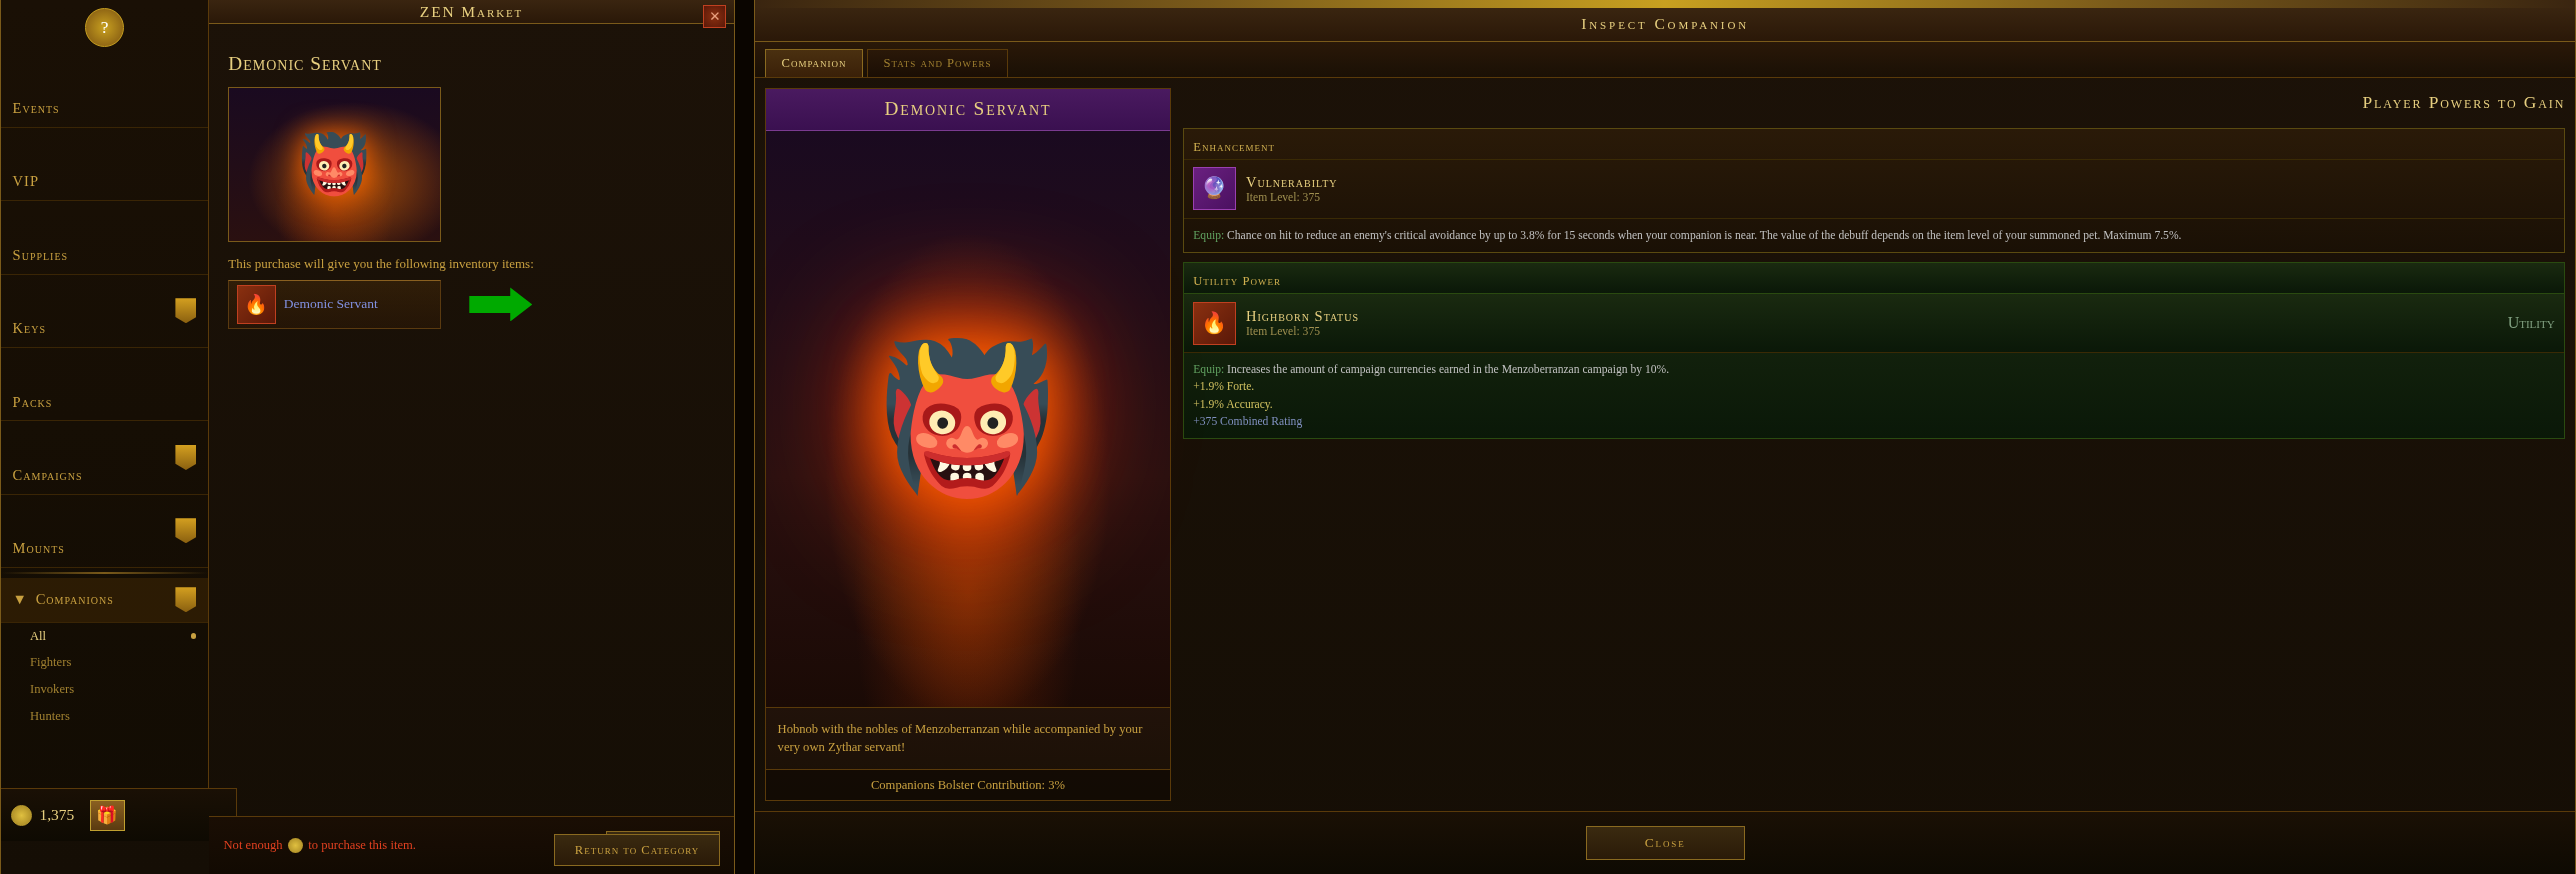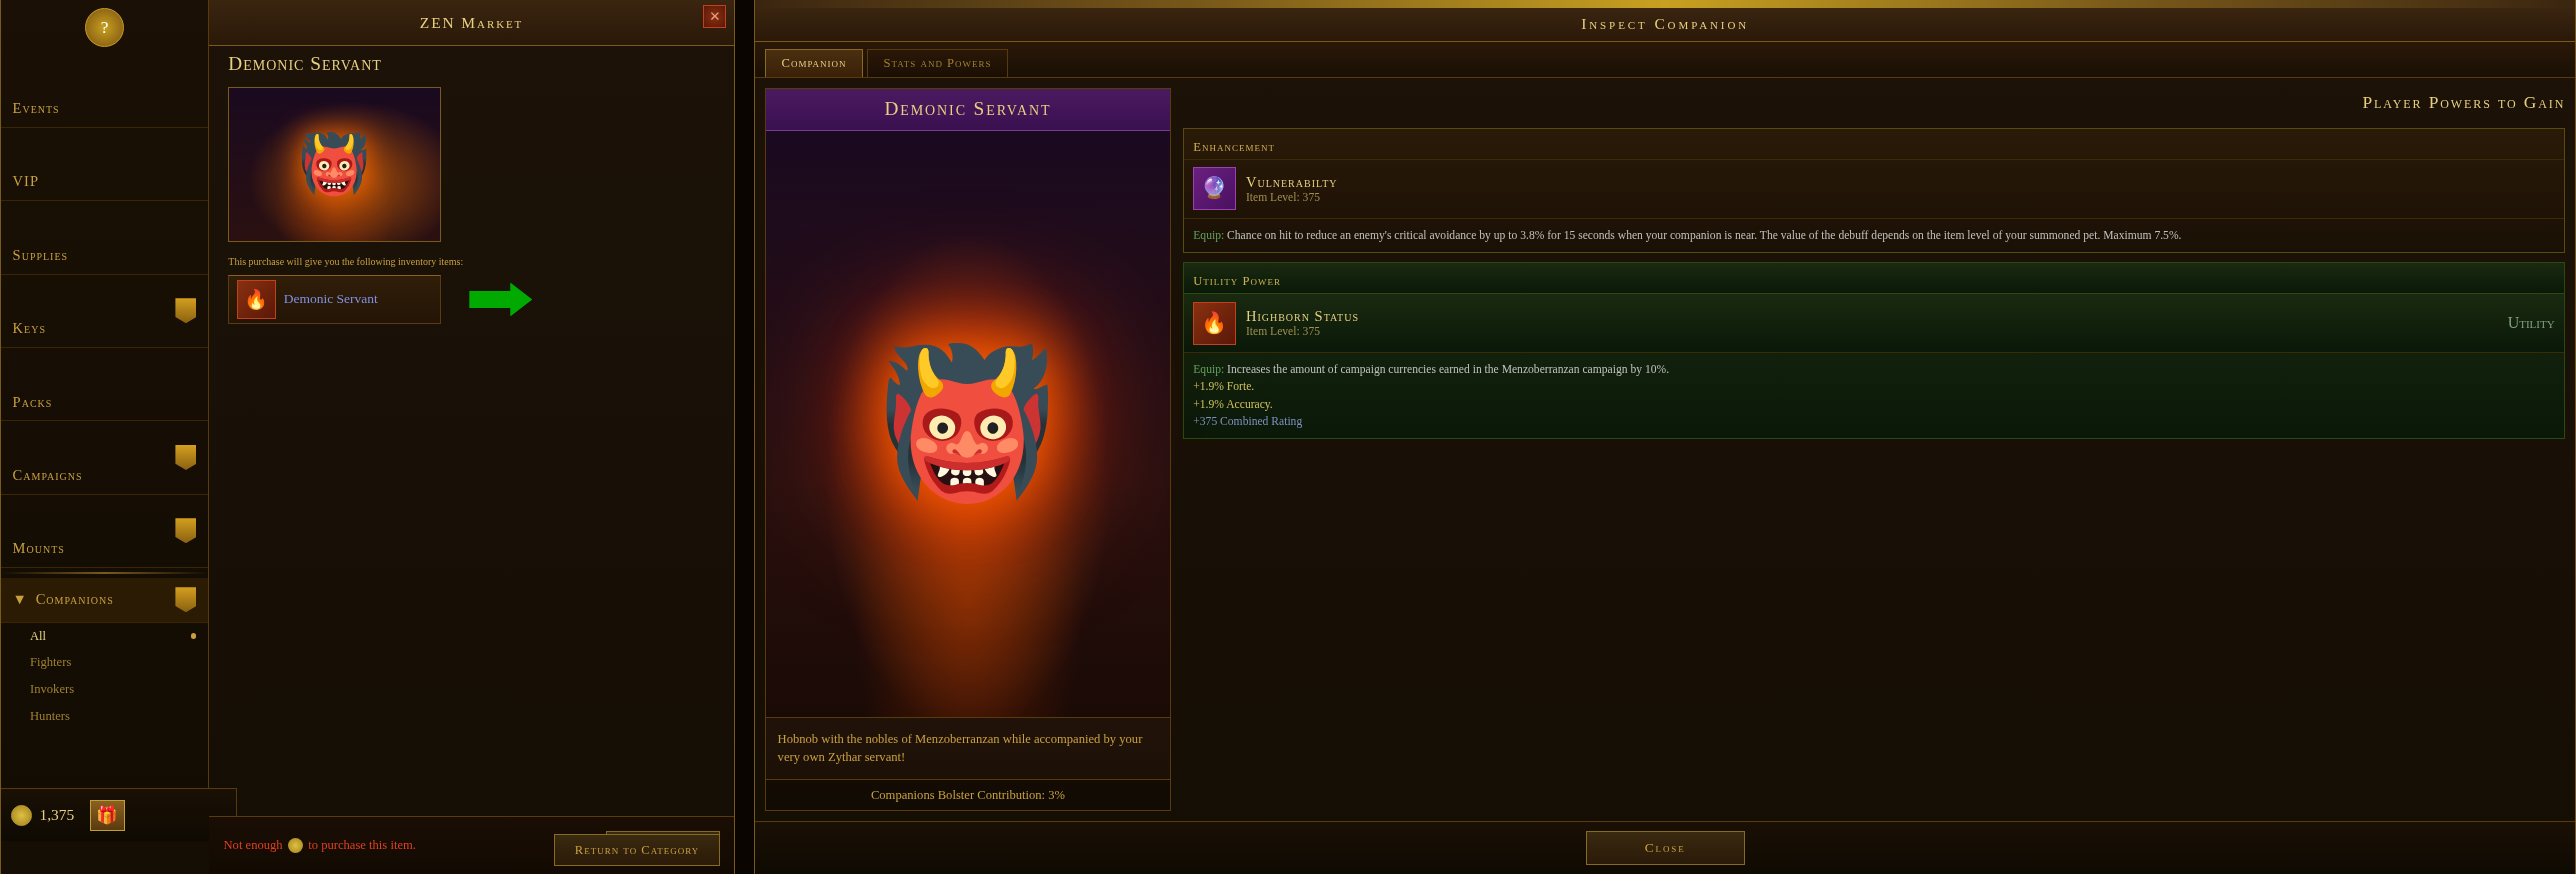--- a/index.html
+++ b/index.html
@@ -129,21 +129,21 @@
       border-radius: 50%;
       margin-left: auto;
     }
 
     
     .window-title-bar {
       position: absolute;
       top: 0;
       left: 208px;
       right: 0;
-      height: 46px;
+      height: 24px;
       background: linear-gradient(180deg, #3a2510 0%, #2a1808 100%);
       border-bottom: 1.9px solid #7a5a1a;
       display: flex;
       align-items: center;
       justify-content: center;
     }
 
     .window-title {
       color: #e8d080;
       font-size: 15.5px;
@@ -239,21 +239,21 @@
       filter: drop-shadow(0 0 14.5px #ff6600);
     }
 
     .inventory-section {
       margin-top: 14.5px;
       flex: 1;
     }
 
     .inventory-label {
       color: #c8a040;
-      font-size: 10px;
+      font-size: 13px;
       margin-bottom: 7.7px;
     }
 
     .inventory-item {
       display: flex;
       align-items: center;
       background: linear-gradient(180deg, rgba(100,60,10,0.3) 0%, rgba(60,30,5,0.3) 100%);
       border: 1px solid #5a3a10;
       border-top: 1px solid #8a6020;
       padding: 3.9px 7.7px;
@@ -607,21 +607,21 @@
       background: linear-gradient(180deg, #1a2a10, #0a1808);
       border: 1px solid #2a4a10;
     }
 
     .power-green-bg .power-card-header {
       background: linear-gradient(180deg, #1a2a10, #0a1808);
     }
 
     
     .right-bottom {
-      height: 53px;
+      height: 63px;
       background: linear-gradient(180deg, #1a1005, #0e0a02);
       border-top: 1.9px solid #5a3a0a;
       display: flex;
       align-items: center;
       justify-content: center;
     }
 
     .close-big-btn {
       background: linear-gradient(180deg, #3a2a10, #2a1a08);
       border: 1px solid #8a6a20;

